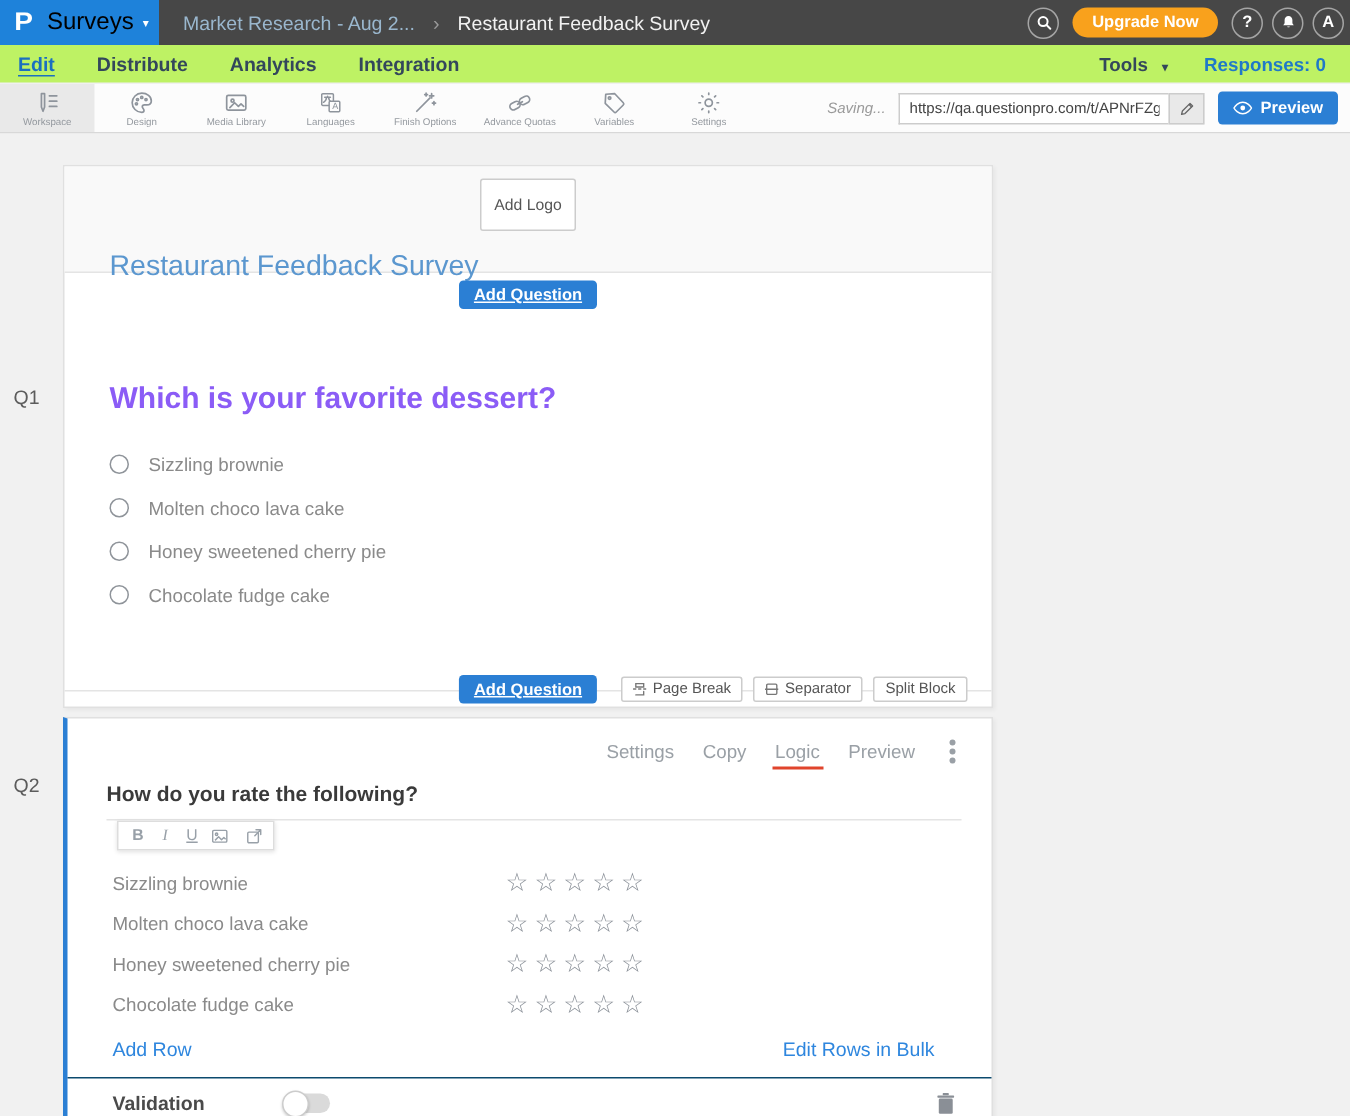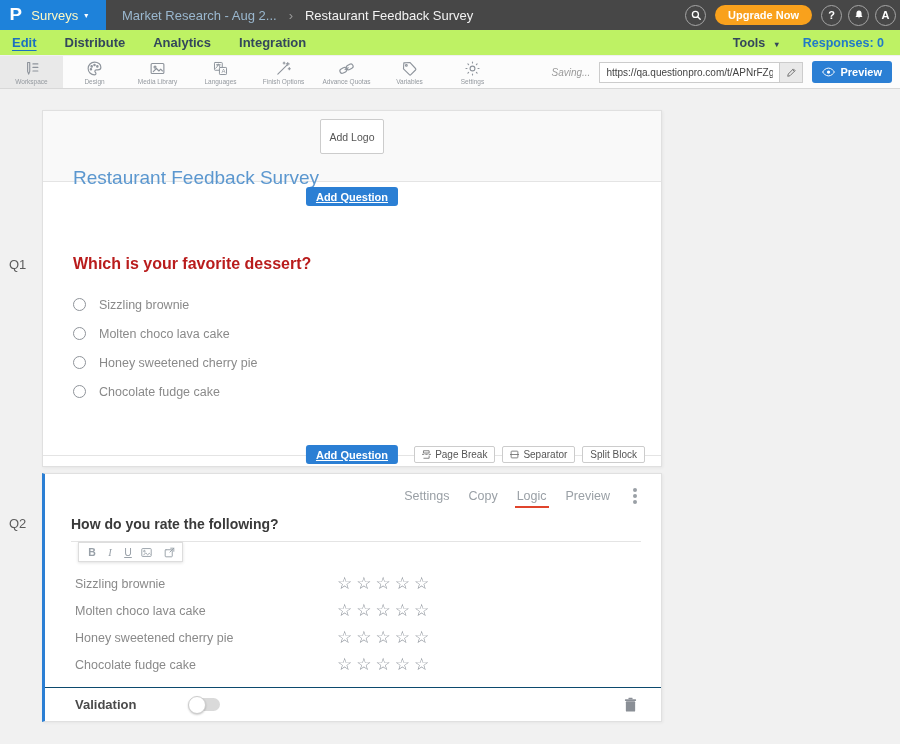--- a/index.html
+++ b/index.html
@@ -4,21 +4,21 @@
 <style>
   * { margin:0; padding:0; box-sizing:border-box; }
   html,body { width:900px; height:744px; overflow:hidden;
     font-family:"Liberation Sans", sans-serif; background:#f1f1f1; }
 
   
   .topbar { height:30px; background:var(--topbar-dark); display:flex; align-items:center; }
   .logo-area { width:106px; height:30px; background:var(--brand-blue); display:flex;
     align-items:center; padding:0 10px; cursor:pointer; }
   .logo-p { color:#fff; font-weight:700; font-size:17px; transform:scaleX(1.1); }
-  .product-label { color:#fef9c3; font-size:13px; margin-left:10px; }
+  .product-label { color:#000000; font-size:16px; margin-left:10px; }
   .caret { color:#fff; font-size:8px; margin-left:6px; }
   .breadcrumb { display:flex; align-items:center; margin-left:16px; font-size:13px; }
   .crumb-folder { color:#9ab7ce; cursor:pointer; }
   .crumb-sep { color:#9a9a9a; margin:0 12px; font-size:13px; }
   .crumb-survey { color:#f2f2f2; }
   .topbar-right { margin-left:auto; display:flex; align-items:center; gap:6px; padding-right:4px; }
   .circle-btn { width:21px; height:21px; border:1.5px solid #a5a5a5; border-radius:50%;
     display:flex; align-items:center; justify-content:center; color:#fff; font-size:11px;
     font-weight:700; cursor:pointer; }
   .upgrade-btn { height:20px; padding:0 13px; border-radius:10px; background:var(--orange);
@@ -68,21 +68,21 @@
   .add-logo { display:block; margin:0 auto; height:35px; padding:3px 9px; background:#fff;
     border:1px solid #ccc; border-radius:2px; font-size:10.5px; color:#555; cursor:pointer; }
   .survey-title { margin:13px 0 0 30px; font-size:19px; font-weight:400; color:var(--title-blue); }
 
   .addq-row { height:29px; display:flex; align-items:center; justify-content:center; }
   .btn-primary { background:var(--accent-blue); color:#fff; font-size:11px; font-weight:700;
     height:19px; padding:0 10px; border-radius:3px; border:none; display:inline-flex;
     align-items:center; cursor:pointer;text-decoration:underline; }
 
   .q1-body { padding:44px 30px 38px; }
-  .q-text { font-size:16px; font-weight:600; color:#b91c1c; }
+  .q-text { font-size:20px; font-weight:600; color:#8b5cf6; }
   .options { margin-top:17px; }
   .option { display:flex; align-items:center; height:29px; gap:13px; }
   .radio { width:13px; height:13px; border:1.5px solid #8f949a; border-radius:50%;
     background:#fff; flex:0 0 auto; cursor:pointer; }
   .option-label { font-size:12.5px; color:#8a8a8a; }
 
   .block-footer { position:relative; height:22px; }
   .block-footer::before { content:''; position:absolute; left:0; right:0; top:50%;
     border-top:1px solid #e4e4e4; }
   .block-footer .btn-primary { position:absolute; left:50%; transform:translateX(-50%); top:1px; }
@@ -383,20 +383,24 @@
         <span class="row-label">Chocolate fudge cake</span>
         <span class="stars">
             <span class="star">☆</span>
             <span class="star">☆</span>
             <span class="star">☆</span>
             <span class="star">☆</span>
             <span class="star">☆</span>
           </span>
       </div>
     </div>
+    <div class="actions-row">
+      <span class="link">Add Row</span>
+      <span class="link">Edit Rows in Bulk</span>
+    </div>
     <div class="validation-row">
       <span class="validation-label">Validation</span>
       <span class="toggle"></span>
       <span class="trash">
         <svg width="13" height="15" viewBox="0 0 14 16" fill="#8a8f96">
             <rect x="2" y="4.6" width="10" height="11" rx="1"></rect>
             <rect x="1" y="2.4" width="12" height="1.7" rx="0.5"></rect>
             <rect x="4.8" y="0.6" width="4.4" height="1.7" rx="0.5"></rect>
           </svg>
       </span>

